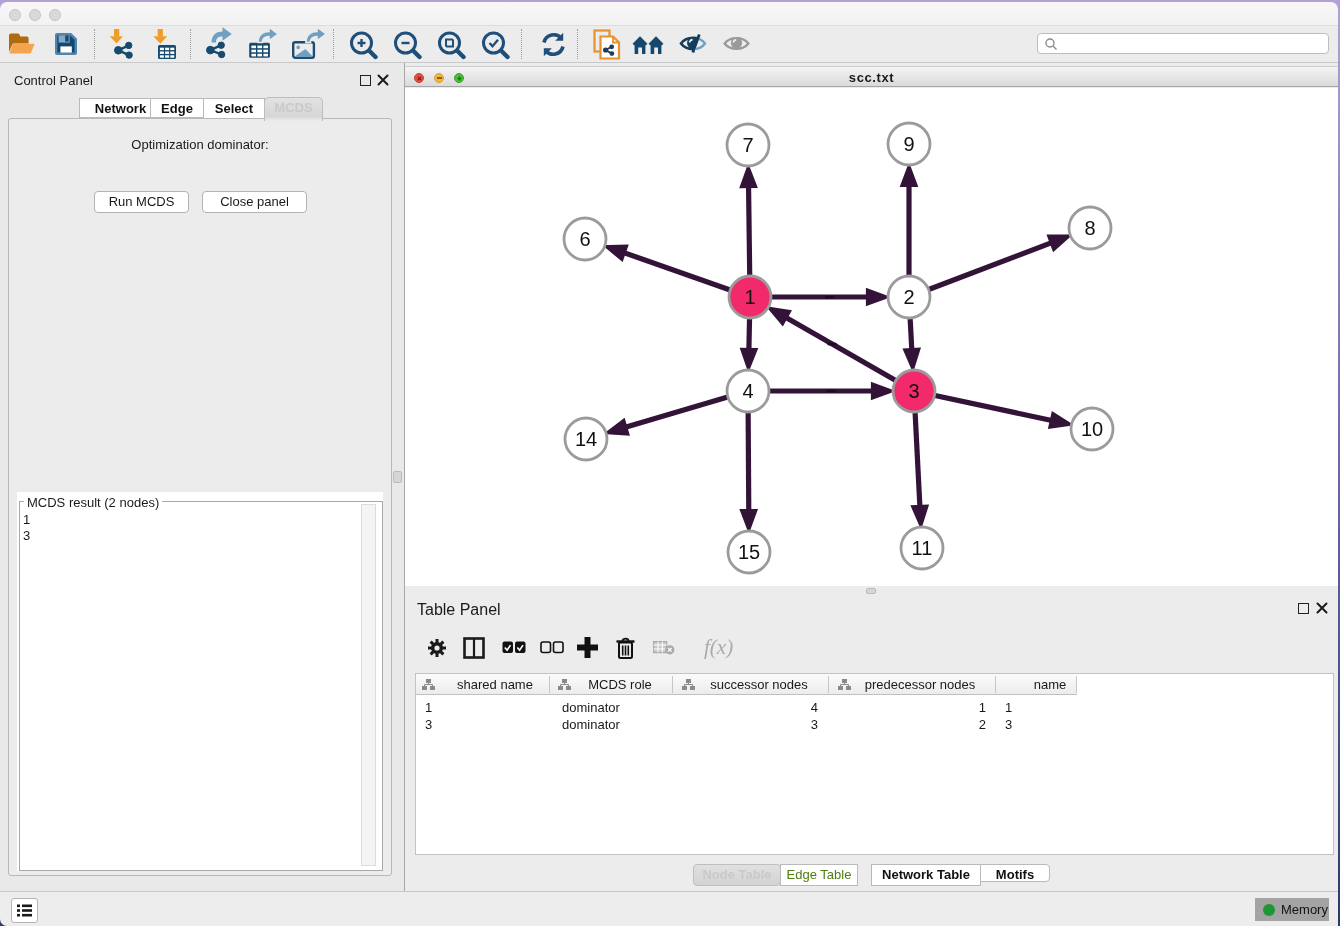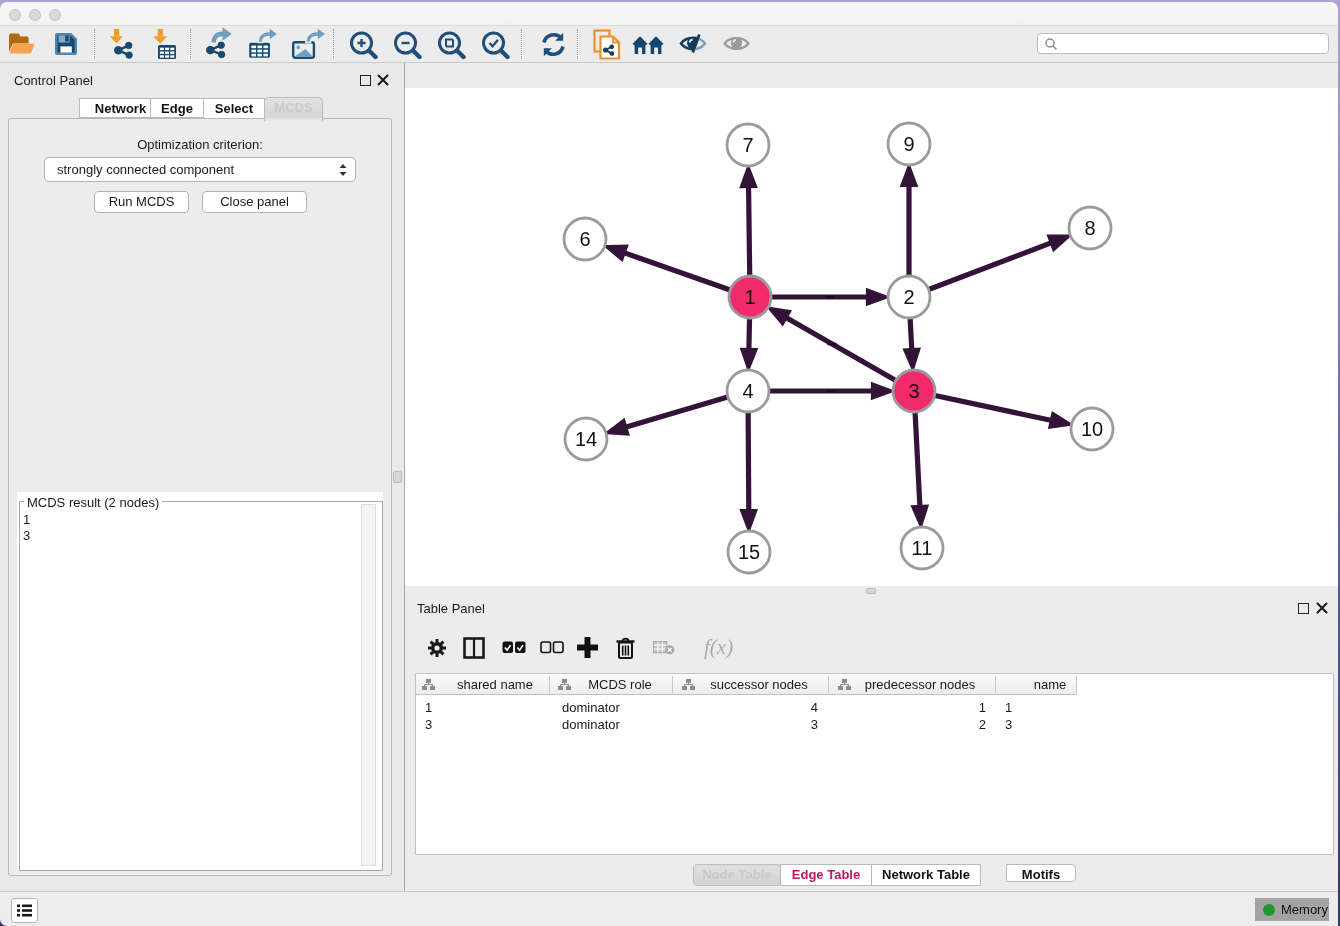--- a/index.html
+++ b/index.html
@@ -200,44 +200,51 @@
       <path d="M1.5 1.5 L10.5 10.5 M10.5 1.5 L1.5 10.5" stroke="#1a1a1a" stroke-width="2.0" stroke-linecap="round"></path>
     </svg>
 
   <div class="abs" style="left:79px;top:35px;width:83px;height:20px;background:#fff;border:1px solid #BABABA;box-sizing:border-box;text-align:center;font-size:13px;font-weight:bold;color:#111;line-height:19px;">Network</div>
   <div class="abs" style="left:150px;top:35px;width:54px;height:20px;background:#fff;border:1px solid #BABABA;box-sizing:border-box;text-align:center;font-size:13px;font-weight:bold;color:#111;line-height:19px;">Edge</div>
   <div class="abs" style="left:203px;top:35px;width:62px;height:32px;background:#fff;border:1px solid #BABABA;box-sizing:border-box;text-align:center;font-size:13px;font-weight:bold;color:#111;line-height:19px;">Select</div>
   <div class="abs" style="left:264px;top:34px;width:59px;height:24px;background:linear-gradient(#E2E2E2,#D6D6D6 80%,#ECECEC);border:1px solid #BEBEBE;border-bottom:none;border-radius:5px 5px 0 0;box-sizing:border-box;text-align:center;font-size:13px;font-weight:bold;color:#CACACA;line-height:20px;z-index:2;">MCDS</div>
 
   <div class="abs" style="left:8px;top:55px;width:384px;height:758px;background:#ECECEC;border:1px solid #B8B8B8;border-radius:3px;box-sizing:border-box;"></div>
 
-  <div class="abs" style="left:8px;top:74px;width:384px;text-align:center;font-size:13px;color:#1a1a1a;">Optimization criterion:</div>
-
-  <div class="abs" style="left:44px;top:94px;width:312px;height:25px;background:#fff;border:1px solid #B3B3B3;border-radius:5px;box-sizing:border-box;">
-    <div class="abs" style="left:12px;top:4px;font-size:13px;color:#1a1a1a;">strongly connected component</div>
-    <svg class="abs" style="left:292px;top:4px" width="12" height="16" viewBox="0 0 12 16">
-        <path d="M2.5 6 L6 2 L9.5 6 Z M2.5 10 L6 14 L9.5 10 Z" fill="#333"></path>
-      </svg>
-  </div>
+  <div class="abs" style="left:8px;top:74px;width:384px;text-align:center;font-size:13px;color:#1a1a1a;">Optimization dominator:</div>
+
 
   <div class="abs" style="left:94px;top:128px;width:95px;height:22px;background:#fff;border:1px solid #B3B3B3;border-radius:4px;box-sizing:border-box;text-align:center;font-size:13px;color:#1a1a1a;line-height:20px;">Run MCDS</div>
   <div class="abs" style="left:202px;top:128px;width:105px;height:22px;background:#fff;border:1px solid #B3B3B3;border-radius:4px;box-sizing:border-box;text-align:center;font-size:13px;color:#1a1a1a;line-height:20px;">Close panel</div>
 
   <div class="abs" style="left:17px;top:429px;width:366px;height:379px;background:#fff;"></div>
   <div class="abs" style="left:19px;top:438px;width:364px;height:370px;border:1px solid #A9A9A9;box-sizing:border-box;"></div>
   <div class="abs" style="left:24px;top:432px;background:#fff;padding:0 3px;font-size:13px;color:#1a1a1a;">MCDS result (2 nodes)</div>
   <div class="abs" style="left:361px;top:441px;width:15px;height:362px;background:#F4F4F4;border:1px solid #DCDCDC;box-sizing:border-box;"></div>
   <div class="abs" style="left:23px;top:449px;font-size:13px;color:#1a1a1a;line-height:16px;">1<br>3</div>
 
   <div class="abs" style="left:393px;top:408px;width:9px;height:12px;background:#D6D6D6;border:1px solid #bbb;border-radius:2px;box-sizing:border-box;"></div>
 </div>
 
 <div class="abs" style="left:404px;top:63px;width:1px;height:830px;background:#A8A8A8;"></div>
 
 <div class="abs" style="left:405px;top:63px;width:933px;height:530px;">
+  <div class="abs" style="left:0;top:3px;width:933px;height:21px;background:linear-gradient(#F4F4F4,#DADADA);border-top:1px solid #CFCFCF;border-bottom:1px solid #A5A5A5;box-sizing:border-box;">
+    <div class="abs" style="left:9px;top:6px;width:10px;height:10px;border-radius:50%;background:#E34F44;border:1px solid #C63E35;box-sizing:border-box;"></div>
+    <svg class="abs" style="left:11.5px;top:8.5px" width="5" height="5" viewBox="0 0 5 5">
+        <path d="M0.8 0.8 L4.2 4.2 M4.2 0.8 L0.8 4.2" stroke="#7E1A14" stroke-width="1.2"></path>
+      </svg>
+    <div class="abs" style="left:29px;top:6px;width:10px;height:10px;border-radius:50%;background:#EFB73F;border:1px solid #D9A02E;box-sizing:border-box;"></div>
+    <div class="abs" style="left:31.5px;top:10px;width:5px;height:2px;background:#8F5D0E;"></div>
+    <div class="abs" style="left:49px;top:6px;width:10px;height:10px;border-radius:50%;background:#4EBB3C;border:1px solid #3EA32E;box-sizing:border-box;"></div>
+    <svg class="abs" style="left:51.5px;top:8.5px" width="5" height="5" viewBox="0 0 5 5">
+        <path d="M2.5 0.5 V4.5 M0.5 2.5 H4.5" stroke="#1F6E14" stroke-width="1.3"></path>
+      </svg>
+    <div class="abs" style="left:0;top:3px;width:933px;text-align:center;font-size:13px;font-weight:bold;color:#1a1a1a;letter-spacing:0.6px;">scc.txt</div>
+  </div>
   <div class="abs" style="left:0;top:25px;width:933px;height:498px;background:#fff;">
     <svg width="933" height="498" viewBox="0 0 933 498">
 <g stroke="#331438" stroke-width="5.2" fill="#331438">
 <line x1="345.0" y1="209.0" x2="343.5" y2="94.5"></line>
 <polygon points="343.3,82.5 349.1,97.4 337.9,97.6"></polygon>
 <line x1="345.0" y1="209.0" x2="215.4" y2="163.4"></line>
 <polygon points="204.1,159.5 220.1,159.1 216.4,169.7"></polygon>
 <line x1="345.0" y1="209.0" x2="466.5" y2="209.0"></line>
 <polygon points="478.5,209.0 463.5,214.6 463.5,203.4"></polygon>
 <line x1="345.0" y1="209.0" x2="343.8" y2="265.5"></line>
@@ -292,21 +299,21 @@
 <text x="344.0" y="471.0">15</text>
 <text x="517.0" y="467.0">11</text>
 </g>
 
     </svg>
   </div>
   <div class="abs" style="left:461px;top:525px;width:10px;height:6px;background:#D6D6D6;border:1px solid #bbb;border-radius:2px;box-sizing:border-box;"></div>
 </div>
 
 <div class="abs" style="left:405px;top:597px;width:933px;height:296px;background:#ECECEC;">
-  <div class="abs" style="left:12px;top:4px;font-size:13px;color:#1a1a1a;text-align:center;">Table Panel</div>
+  <div class="abs" style="left:12px;top:4px;font-size:16px;color:#1a1a1a;text-align:center;">Table Panel</div>
   <div class="abs" style="left:893px;top:6px;width:11px;height:11px;border:1.5px solid #222;box-sizing:border-box;"></div>
   <svg class="abs" style="left:911px;top:5px" width="12" height="12" viewBox="0 0 12 12">
       <path d="M1.5 1.5 L10.5 10.5 M10.5 1.5 L1.5 10.5" stroke="#1a1a1a" stroke-width="2.0" stroke-linecap="round"></path>
     </svg>
 
   <svg class="abs" style="left:22px;top:41px" width="20" height="20" viewBox="0 0 20 20">
     <g fill="#1a1a1a">
         <circle cx="10" cy="10" r="6"></circle>
     <g stroke="#1a1a1a" stroke-width="3">
           <line x1="10" y1="1" x2="10" y2="19"></line>
@@ -397,23 +404,23 @@
     </svg>
 
     <div class="abs" style="left:9px;top:25px;width:600px;font-size:13px;color:#1a1a1a;line-height:17px;">1<br>3</div>
     <div class="abs" style="left:146px;top:25px;font-size:13px;color:#1a1a1a;line-height:17px;">dominator<br>dominator</div>
     <div class="abs" style="left:322px;top:25px;width:80px;text-align:right;font-size:13px;color:#1a1a1a;line-height:17px;">4<br>3</div>
     <div class="abs" style="left:490px;top:25px;width:80px;text-align:right;font-size:13px;color:#1a1a1a;line-height:17px;">1<br>2</div>
     <div class="abs" style="left:589px;top:25px;font-size:13px;color:#1a1a1a;line-height:17px;">1<br>3</div>
   </div>
 
   <div class="abs" style="left:288px;top:267px;width:88px;height:22px;background:linear-gradient(#E0E0E0,#D3D3D3);border:1px solid #BEBEBE;border-radius:4px;box-sizing:border-box;text-align:center;font-size:13px;font-weight:bold;color:#C9C9C9;line-height:20px;">Node Table</div>
-  <div class="abs" style="left:375px;top:267px;width:92px;height:22px;background:#fff;border:1px solid #BABABA;box-sizing:border-box;text-align:center;font-size:13px;font-weight:bold;color:#be185d;line-height:20px;">Edge Table</div>
+  <div class="abs" style="left:375px;top:267px;width:78px;height:22px;background:#fff;border:1px solid #BABABA;box-sizing:border-box;text-align:center;font-size:13px;font-weight:normal;color:#4d7c0f;line-height:20px;">Edge Table</div>
   <div class="abs" style="left:466px;top:267px;width:110px;height:22px;background:#fff;border:1px solid #BABABA;box-sizing:border-box;text-align:center;font-size:13px;font-weight:bold;color:#111;line-height:20px;">Network Table</div>
-  <div class="abs" style="left:575px;top:267px;width:70px;height:18px;background:#fff;border:1px solid #BABABA;border-radius:0 4px 4px 0;box-sizing:border-box;text-align:center;font-size:13px;font-weight:bold;color:#111;line-height:20px;margin-left:26px;">Motifs</div>
+  <div class="abs" style="left:575px;top:267px;width:70px;height:18px;background:#fff;border:1px solid #BABABA;border-radius:0 4px 4px 0;box-sizing:border-box;text-align:center;font-size:13px;font-weight:bold;color:#111;line-height:20px;">Motifs</div>
 </div>
 
 <div class="abs" style="left:0;top:917px;width:10px;height:9px;background:#2A3B66;"></div>
 <div class="abs" style="left:0;top:891px;width:1338px;height:35px;background:#EDEDED;border-top:1px solid #C8C8C8;box-sizing:border-box;border-bottom-left-radius:7px;">
   <div class="abs" style="left:11px;top:6px;width:27px;height:25px;background:#fff;border:1px solid #B5B5B5;border-radius:3px;box-sizing:border-box;">
     <svg class="abs" style="left:5px;top:5px" width="15" height="13" viewBox="0 0 15 13">
         <g fill="#1a1a1a">
           <rect x="0" y="0.5" width="3" height="2.6"></rect>
           <rect x="5" y="0.5" width="10" height="2.6"></rect>
           <rect x="0" y="5.2" width="3" height="2.6"></rect>

